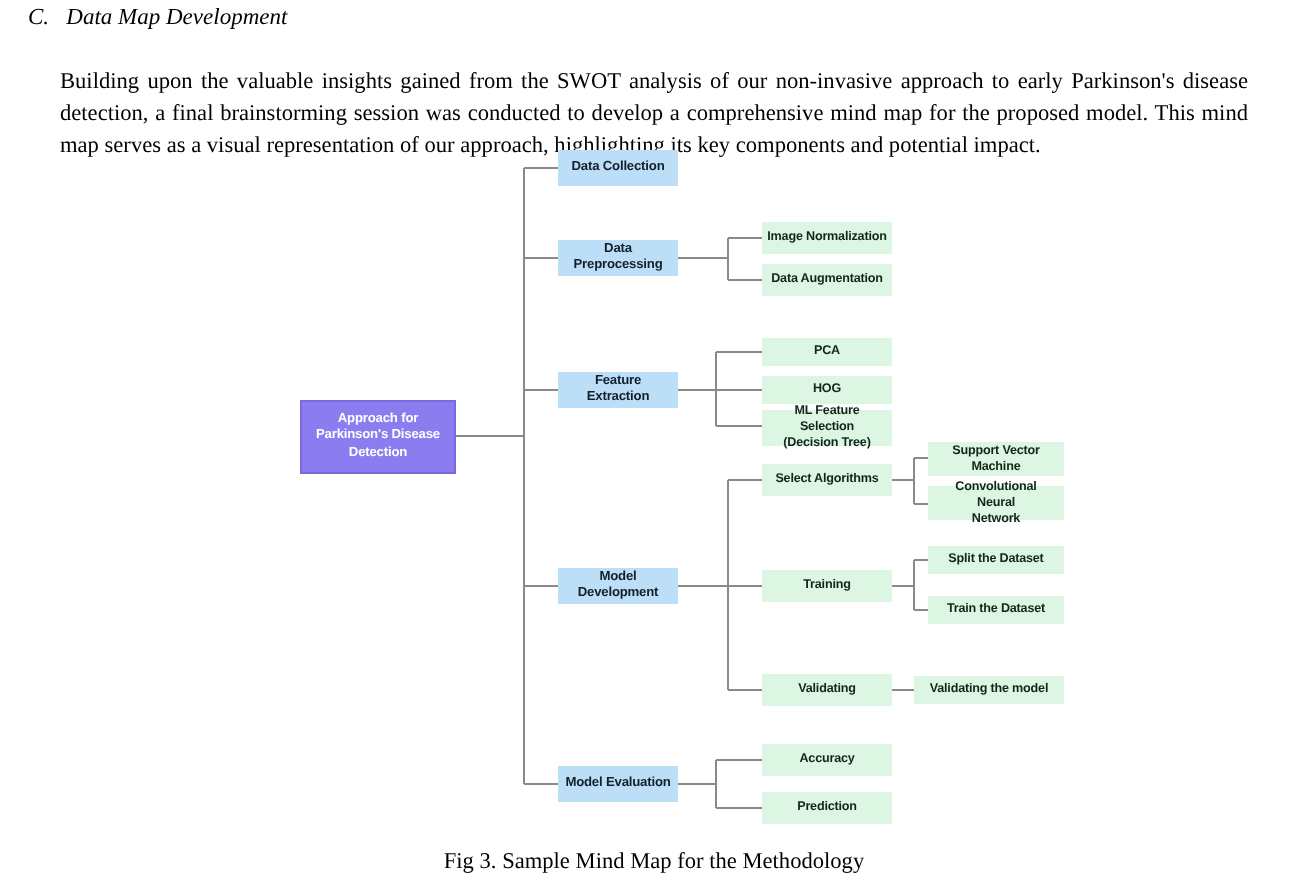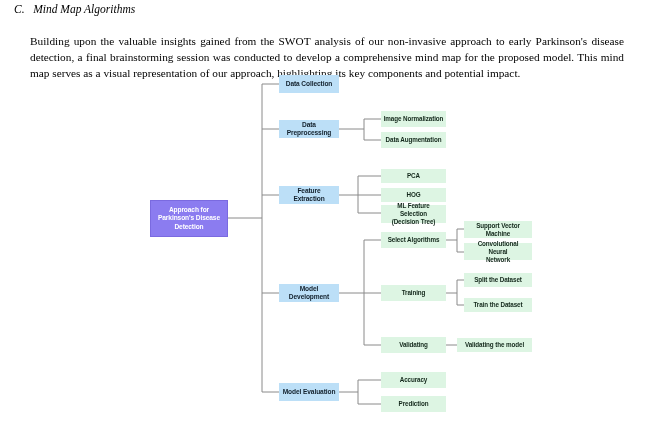--- a/index.html
+++ b/index.html
@@ -103,21 +103,21 @@
     font-size: 11.3px;
     line-height: 15px;
   }
 </style>
 </head>
 <body>
 
 <div id="page">
 
   <div class="text-block">
-    <div class="section-heading"><span>C.</span>&nbsp;&nbsp;&nbsp;<span>Mind Map Algorithms</span></div>
+    <div class="section-heading"><span>C.</span>&nbsp;&nbsp;&nbsp;<span>Data Map Development</span></div>
     <p class="body-para">Building upon the valuable insights gained from the SWOT analysis of our non-invasive approach to early Parkinson's disease detection, a final brainstorming session was conducted to develop a comprehensive mind map for the proposed model. This mind map serves as a visual representation of our approach, highlighting its key components and potential impact.</p>
   </div>
 
   <div id="mindmap">
 
     <svg width="654" height="355">
       <g fill="none" stroke="#8a8a8a" stroke-width="1">
 
         <path d="M228,152 L262,152"></path>
 
@@ -249,14 +249,15 @@
     <div class="node node-l3" style="left:464px; top:232px; width:68px; height:14px;">
       <span>Train the Dataset</span>
     </div>
 
     <div class="node node-l3" style="left:457px; top:272px; width:75px; height:14px;">
       <span>Validating the model</span>
     </div>
 
   </div>
 
+  <div class="fig-caption">Fig 3. Sample Mind Map for the Methodology</div>
 
 </div>
 
 </body></html>

